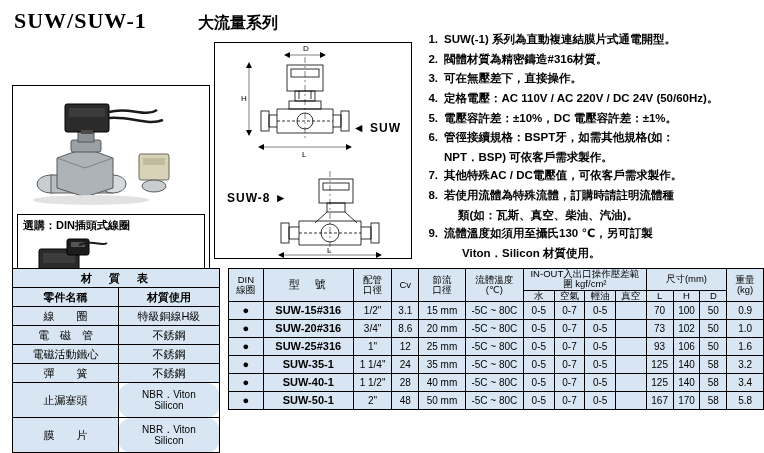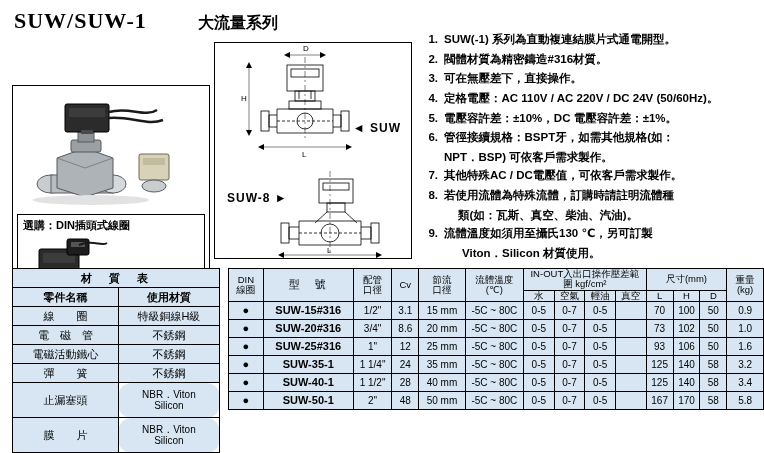--- a/index.html
+++ b/index.html
@@ -269,21 +269,21 @@
   <div class="spec-center">Viton．Silicon 材質使用。</div>
 </div>
 
 <table class="mat-table">
   <tbody>
       <tr>
     <td class="hdr" colspan="2">材　質　表</td>
   </tr>
   <tr>
     <td class="hdr2">零件名稱</td>
-    <td class="hdr2">使用材質</td>
+    <td class="hdr2">材質使用</td>
   </tr>
   <tr>
     <td>線　　圈</td>
     <td>特級銅線H級</td>
   </tr>
   <tr>
     <td>電　磁　管</td>
     <td>不銹鋼</td>
   </tr>
   <tr>

